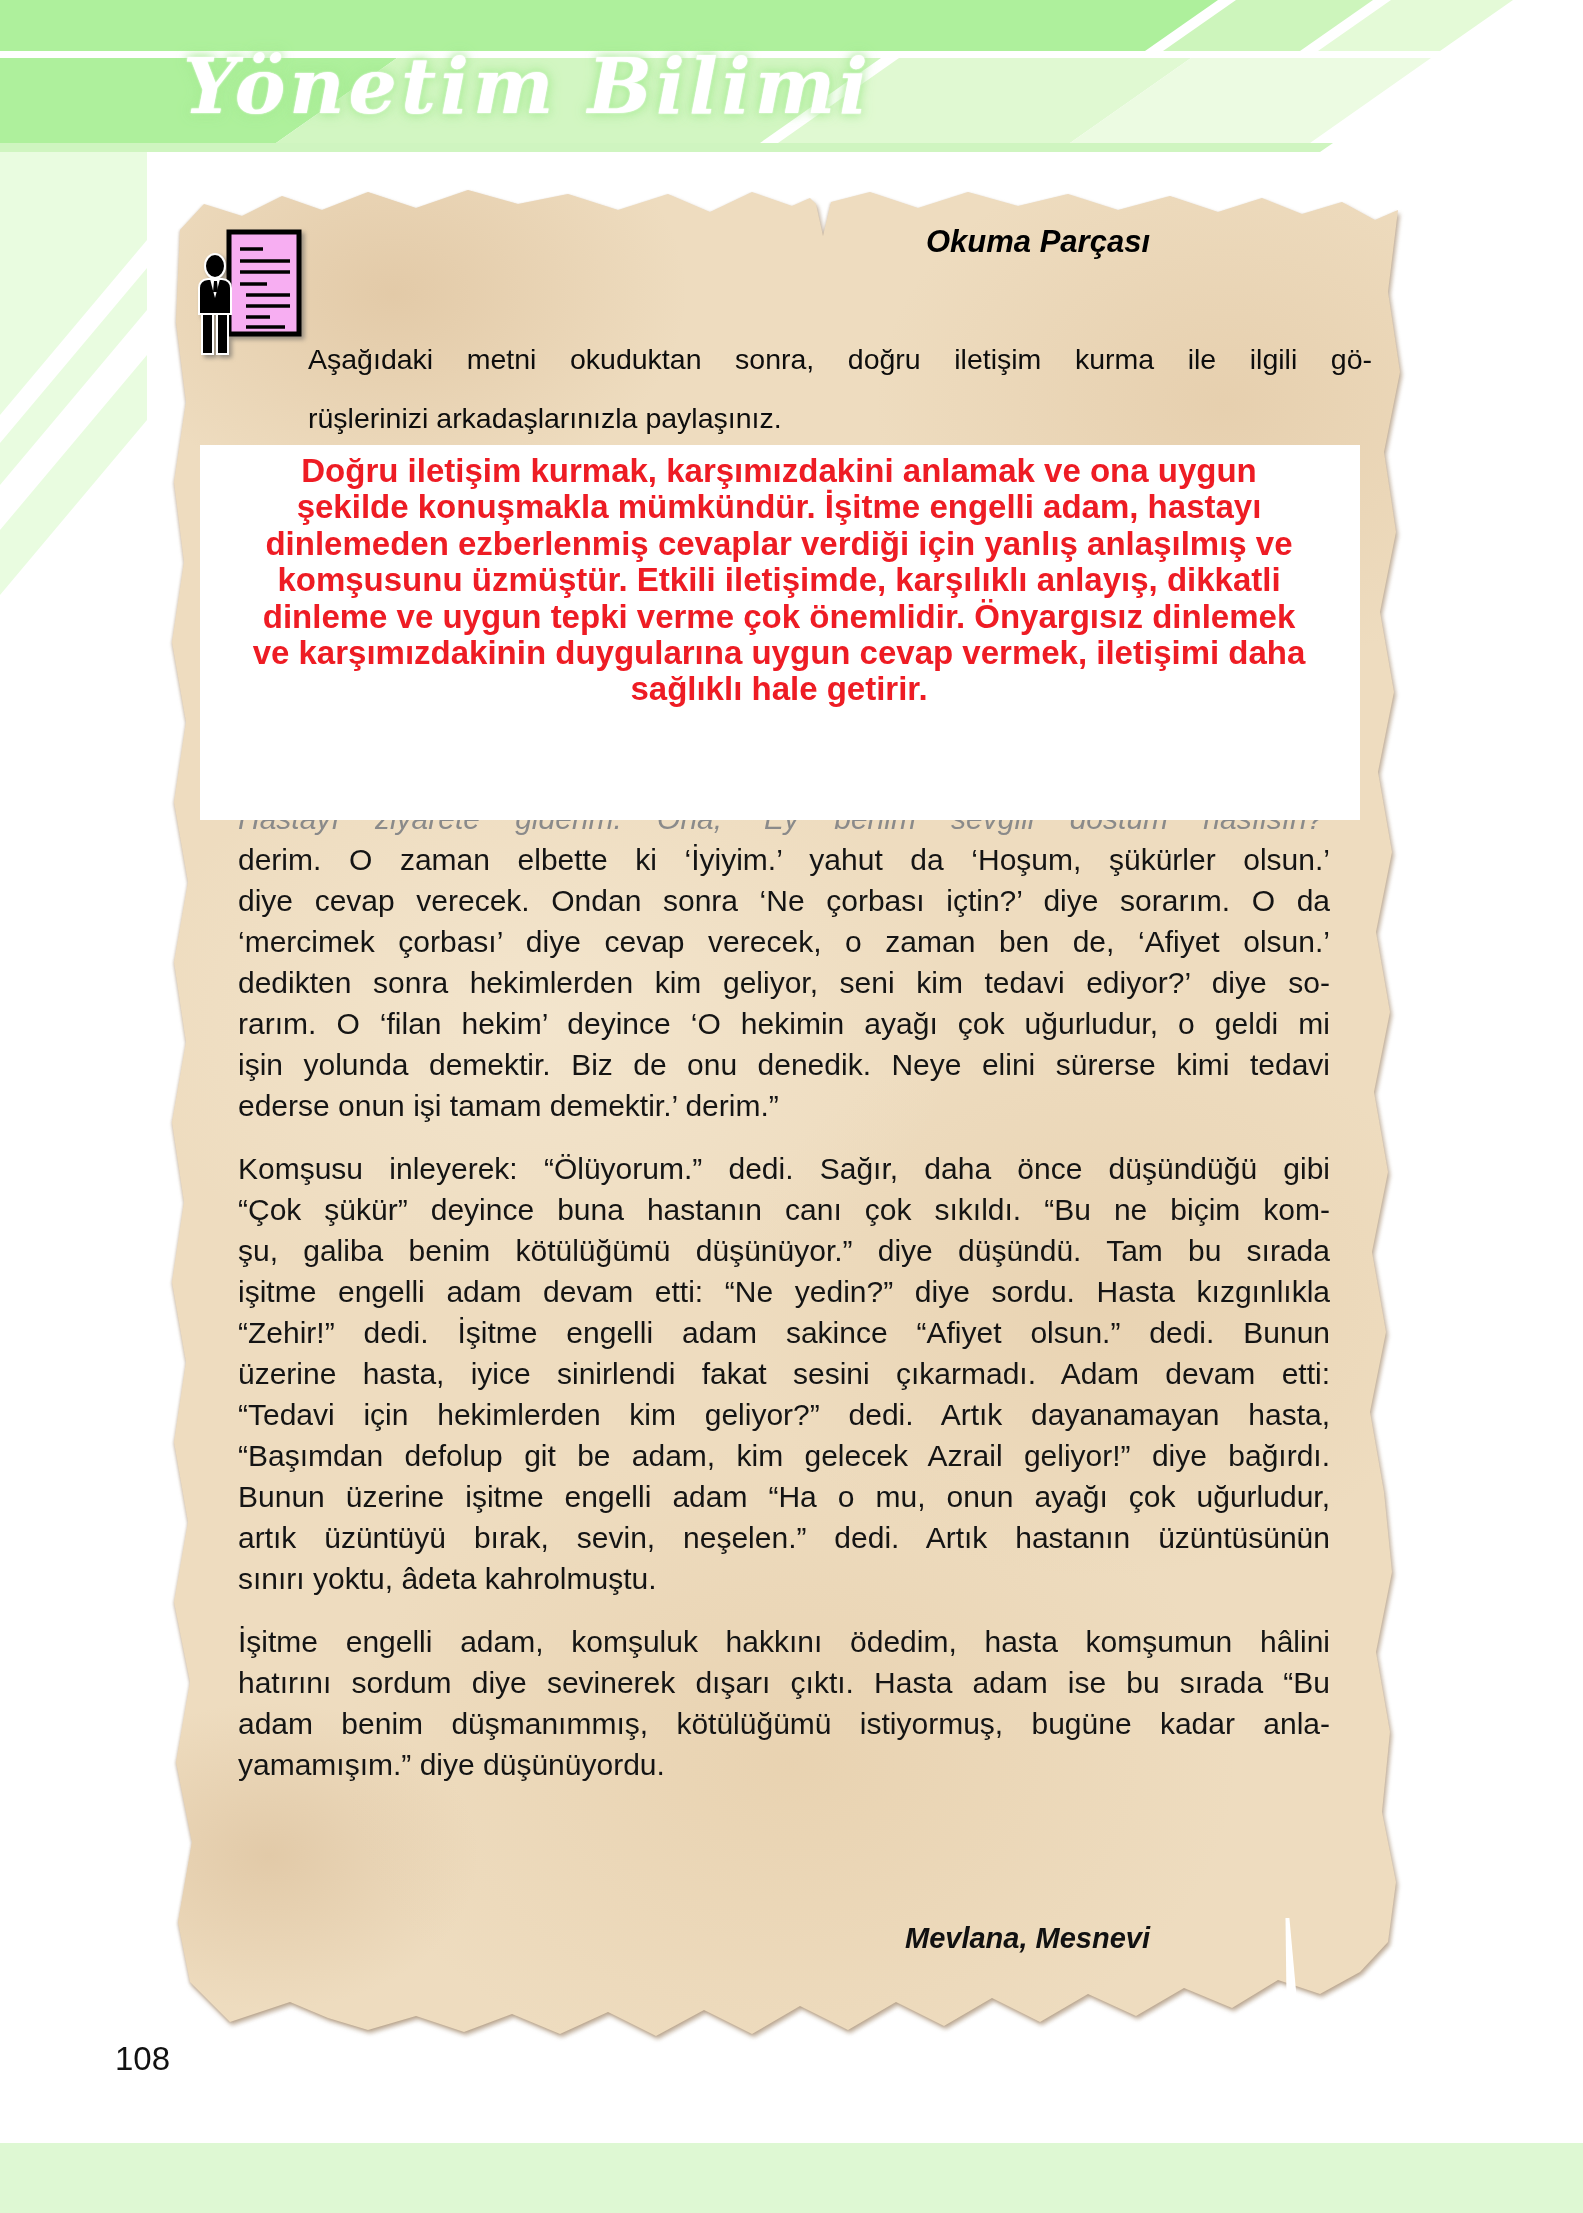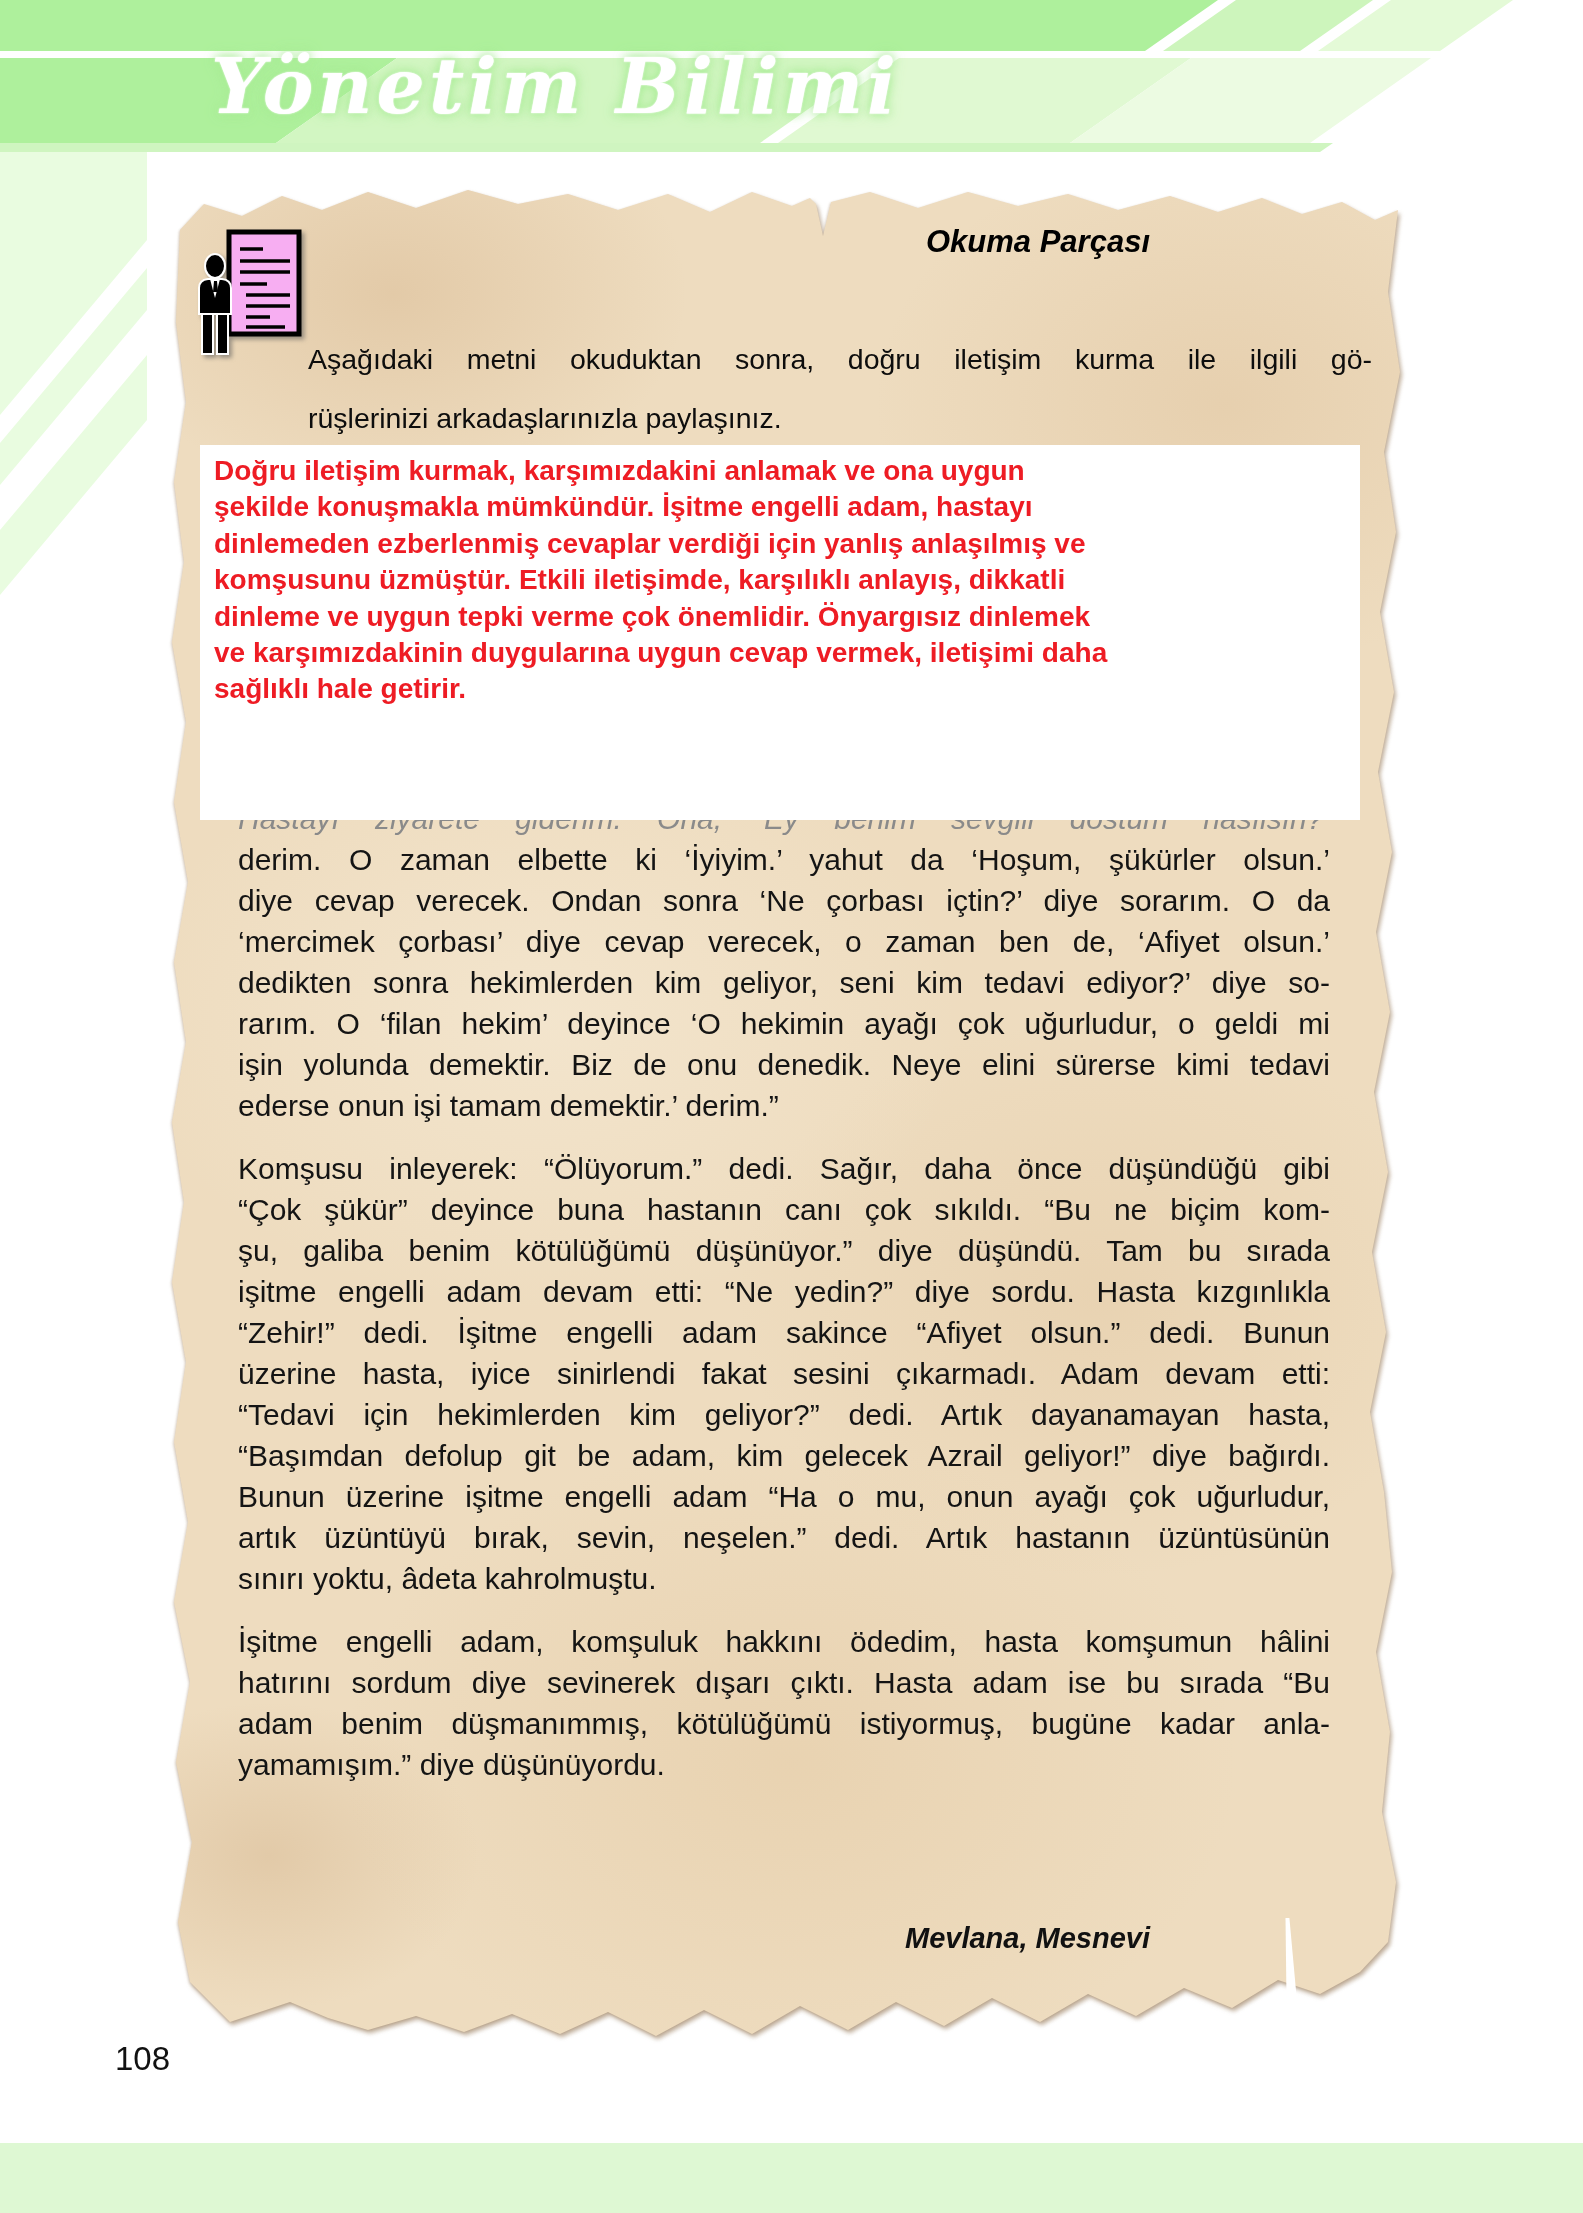--- a/index.html
+++ b/index.html
@@ -17,21 +17,21 @@
   .b1-p2{background:#e4fad7;clip-path:polygon(1391px 0,1513px 0,1440px 100%,1318px 100%);}
   .b2-main{background:#aef09c;clip-path:polygon(0 0,397px 0,276px 100%,0 100%);}
   .b2-p1{background:#d2f6c2;clip-path:polygon(397px 0,881px 0,760px 100%,276px 100%);}
   .b2-p2{background:#e0f9d2;clip-path:polygon(899px 0,1191px 0,1070px 100%,778px 100%);}
   .b2-p3{background:#ecfbe2;clip-path:polygon(1191px 0,1431px 0,1310px 100%,1070px 100%);}
   .b3-main{background:#cff5c0;clip-path:polygon(0 0,1333px 0,1320px 100%,0 100%);}
 
   .header-script{position:absolute;left:183px;top:42px;width:700px;height:110px;
     font-family:"DejaVu Serif",serif;font-style:italic;font-weight:bold;font-size:76px;
     color:#ffffff;letter-spacing:4px;white-space:nowrap;
-    text-shadow:0 0 2px #fff,0 0 9px rgba(167,236,148,.95),0 0 14px rgba(167,236,148,.8);margin-left:28px;}
+    text-shadow:0 0 2px #fff,0 0 9px rgba(167,236,148,.95),0 0 14px rgba(167,236,148,.8);}
 
   
   .leftcol{position:absolute;left:0;top:152px;width:147px;height:450px;}
   .lc{position:absolute;left:0;top:0;width:147px;height:450px;background:#e9fce0;}
   .lc1{clip-path:polygon(0 0,147px 0,147px 88px,0 263px);}
   .lc2{clip-path:polygon(0 291px,147px 116px,147px 158px,0 333px);}
   .lc3{clip-path:polygon(0 378px,147px 203px,147px 268px,0 443px);}
 
   
   .footer-band{position:absolute;left:0;top:2143px;width:1583px;height:70px;background:#def8d3;}
@@ -64,21 +64,21 @@
 
   
   .instruction{position:absolute;left:308px;top:330px;width:1064px;color:#0d0d0d;
     font-size:28.5px;font-weight:normal;}
   .instruction .ln{line-height:59px;text-align:justify;text-align-last:justify;}
   .instruction .ln:last-child{text-align-last:left;}
 
   
   .summary-box{position:absolute;left:200px;top:445px;width:1160px;height:375px;background:#ffffff;z-index:3;}
   .summary-text{position:absolute;left:14px;top:8px;width:1130px;color:#ee1c24;
-    font-size:28px;font-weight:bold;}
+    font-size:33px;font-weight:bold;text-align:center;}
   .summary-text .ln{line-height:36.4px;white-space:nowrap;}
 
   
   .story{position:absolute;left:238px;top:798px;width:1107px;color:#141414;font-size:30px;z-index:2;}
   .story .para{margin:0 15px 0 0;}
   .story .para + .para{margin-top:22px;}
   .story .ln{line-height:41px;text-align:justify;text-align-last:justify;}
   .story .para .ln:last-child{text-align-last:left;}
   .story .covered .ln:first-child{color:#8a8a8a;font-style:italic;}
 

